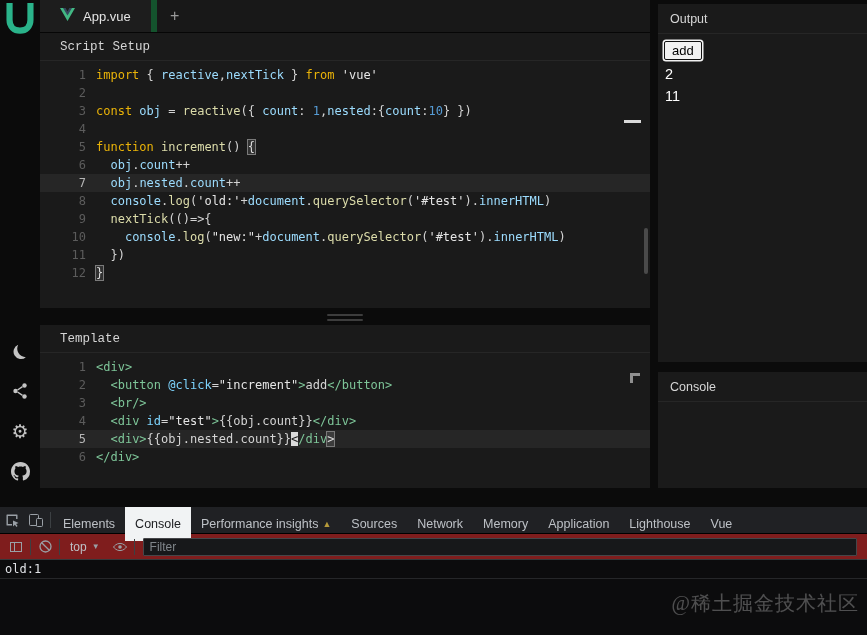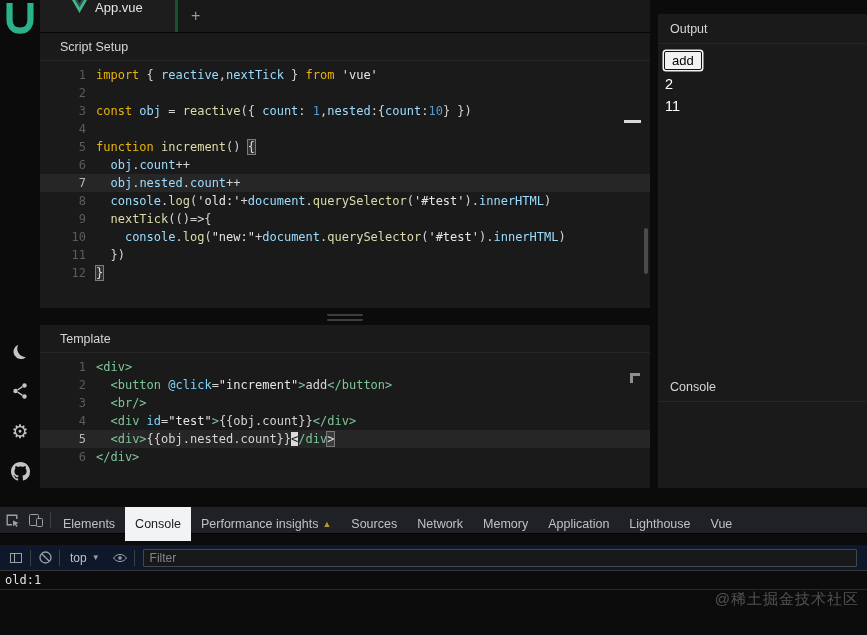--- a/index.html
+++ b/index.html
@@ -9,34 +9,34 @@
 
   
   #sidebar { position:absolute; left:0; top:0; width:40px; height:507px; }
   #logo { position:absolute; left:1px; top:1px; width:38px; height:38px; }
   .side-icon { position:absolute; left:0; width:40px; height:24px; display:flex;
                align-items:center; justify-content:center; color:#c4c4c4; font-size:19px; }
 
   
   #tabbar { position:absolute; left:40px; top:0; width:610px; height:33px; background:#181818;
             border-bottom:1px solid #060606; display:flex; align-items:stretch; }
-  .file-tab { display:flex; align-items:flex-start; gap:8px; padding:0 32px; background:#1d1d1d;
-              color:#e3e3e3; font-size:13px; border-right:3px solid #14532d; cursor:default; }
+  .file-tab { display:flex; align-items:center; gap:8px; padding:0 20px; background:#1d1d1d;
+              color:#e3e3e3; font-size:13px; border-right:6px solid #14532d; cursor:default; }
   .newtab { width:36px; display:flex; align-items:center; justify-content:center;
             color:#9a9a9a; font-size:16px; }
 
   
   .panel { position:absolute; background:#1a1a1a; }
   #script-panel   { left:40px;  top:33px;  width:610px; height:275px; }
   #template-panel { left:40px;  top:325px; width:610px; height:163px; }
-  #output-panel   { left:658px; top:14px;     width:209px; height:358px; }
+  #output-panel   { left:658px; top:4px;     width:209px; height:358px; }
   #console-panel  { left:658px; top:372px; width:209px; height:116px; }
   .panel-header { height:30px; display:flex; align-items:center; padding:0 12px;
                   font-size:12.5px; color:#d6d6d6; border-bottom:1px solid #262626; }
-  #script-panel .panel-header, #template-panel .panel-header { padding-left:20px; height:28px; }
+  #script-panel .panel-header, #template-panel .panel-header { padding-left:20px; height:28px;font-family:Liberation Mono, monospace; }
 
   .code-area { position:relative; font-family:"DejaVu Sans Mono","Liberation Mono",monospace;
                font-size:12px; line-height:18px; padding-top:5px; overflow:hidden; }
   .code-line { display:flex; height:18px; }
   .code-line.active { background:rgba(255,255,255,0.055); }
   .gutter { width:46px; text-align:right; color:#5c5c5c; flex:none; }
   .code-line.active .gutter { color:#b5b5b5; }
   .codetext { margin-left:10px; white-space:pre; }
   .tk-k{color:#eab308} .tk-f{color:#dcdcaa} .tk-v{color:#9cdcfe} .tk-s{color:#e5e5e5}
   .tk-n{color:#569cd6} .tk-p{color:#d4d4d4} .tk-t{color:#7ec699} .tk-a{color:#7dd3fc}
@@ -65,35 +65,35 @@
   #devtools { position:absolute; left:0; top:507px; width:867px; height:128px; background:#0c0c0d; }
   #dt-tabbar { height:27px; background:#202124; display:flex; align-items:center;
                border-bottom:1px solid #000; }
   #dt-tabs { display:flex; height:100%; }
   .dt-icon { width:24px; height:100%; display:flex; align-items:center; justify-content:center; }
   .dt-sep { width:1px; height:16px; background:#3c4043; margin:0 2px; flex:none; }
   .dt-tab { height:34px; display:flex; align-items:center; gap:4px; padding:0 10px;
             font-size:12.5px; color:#bdc1c6; cursor:default; white-space:nowrap; }
   .dt-tab.active { background:#f1f3f4; color:#202124; }
   .tab-badge { font-size:9px; color:#b59a3a; }
-  #dt-toolbar { height:26px; background:#0f172a; display:flex; align-items:center;
-                padding:0 4px; border-bottom:1px solid #36383b;margin-top:11px; }
+  #dt-toolbar { height:26px; background:#7f1d1d; display:flex; align-items:center;
+                padding:0 4px; border-bottom:1px solid #36383b; }
   #dt-toolbar .dt-icon { height:26px; }
   #dt-context { display:flex; align-items:center; gap:5px; color:#bdc1c6; font-size:12px;
                 padding:0 8px; cursor:default; }
   #dt-context .caret { font-size:8px; color:#9aa0a6; }
   #dt-filter { flex:1; height:18px; margin:0 6px 0 6px; background:#17181a;
                border:1px solid #454649; border-radius:1px; color:#dadce0; font-size:12px;
                padding:0 6px; outline:none; font-family:"Liberation Sans",sans-serif; }
   #dt-filter::placeholder { color:#80868b; }
   .dt-msg { font-family:"DejaVu Sans Mono","Liberation Mono",monospace; font-size:12px;
             color:#dfe1e5; padding:2px 5px; border-bottom:1px solid #262729; height:19px; }
 
-  #watermark { position:absolute; right:8px; top:590px; font-size:15px;
-               color:rgba(255,255,255,0.28); letter-spacing:1px; }
+  #watermark { position:absolute; right:8px; top:590px; font-size:20px;
+               color:rgba(255,255,255,0.28); letter-spacing:1px;font-family:Liberation Serif, serif; }
 </style>
 </head>
 <body>
 
 <div id="canvas">
 
   <aside id="sidebar">
     <div id="logo">
       <svg width="38" height="38" viewBox="0 0 40 40">
           <path d="M9 2v18c0 6.7 4.6 11.2 11 11.2S31 26.7 31 20V2" fill="none" stroke="#2ab38a" stroke-width="6.5"></path>

